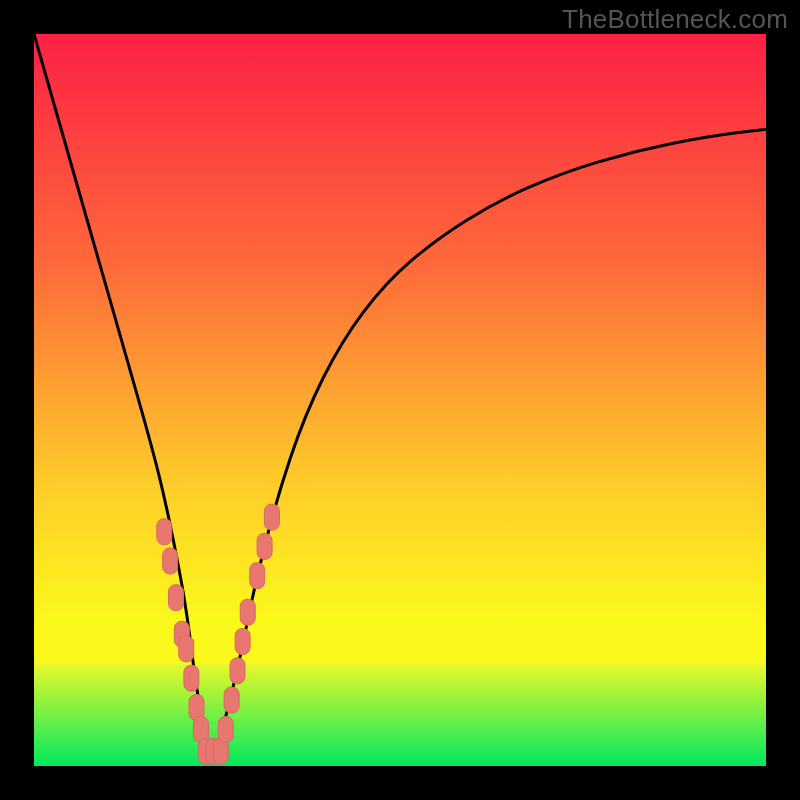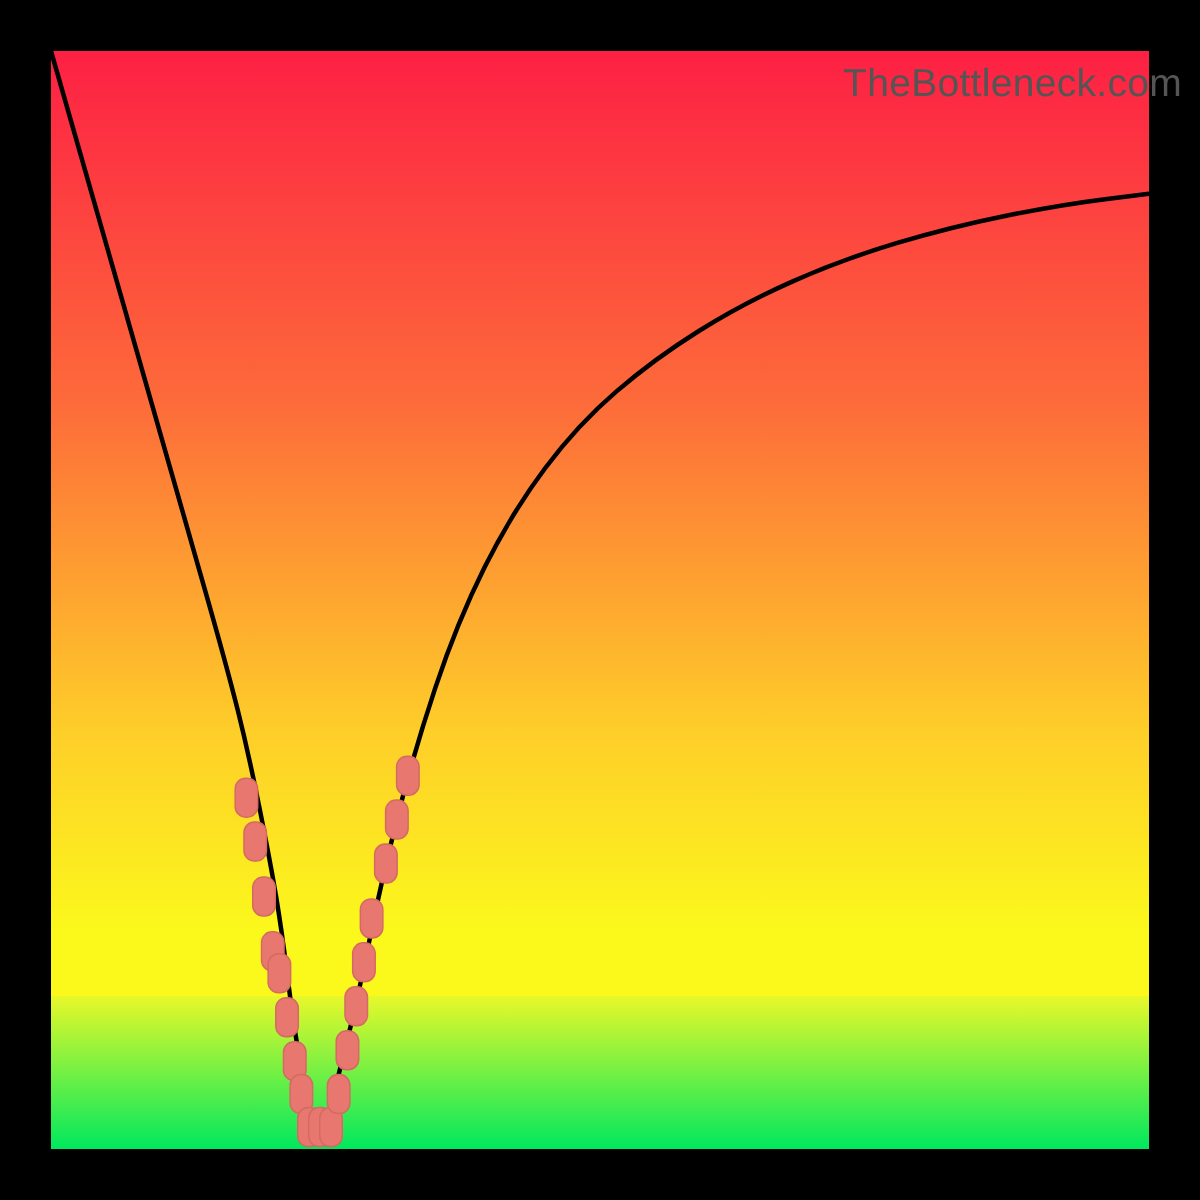--- a/index.html
+++ b/index.html
@@ -66,13 +66,13 @@
         <rect x="190.14" y="653.12" width="15" height="26" rx="7" ry="7" fill="#e8786f" stroke="#d46a63" stroke-width="1"></rect>
         <rect x="196.00" y="623.84" width="15" height="26" rx="7" ry="7" fill="#e8786f" stroke="#d46a63" stroke-width="1"></rect>
         <rect x="201.12" y="594.56" width="15" height="26" rx="7" ry="7" fill="#e8786f" stroke="#d46a63" stroke-width="1"></rect>
         <rect x="206.24" y="565.28" width="15" height="26" rx="7" ry="7" fill="#e8786f" stroke="#d46a63" stroke-width="1"></rect>
         <rect x="215.76" y="528.68" width="15" height="26" rx="7" ry="7" fill="#e8786f" stroke="#d46a63" stroke-width="1"></rect>
         <rect x="223.08" y="499.40" width="15" height="26" rx="7" ry="7" fill="#e8786f" stroke="#d46a63" stroke-width="1"></rect>
         <rect x="230.40" y="470.12" width="15" height="26" rx="7" ry="7" fill="#e8786f" stroke="#d46a63" stroke-width="1"></rect>
       </g>
   </svg>
 </div>
-<div class="watermark" style="right: 12px; top: 4px; color: rgb(85, 85, 85); margin-top: 36px;">TheBottleneck.com</div>
+<div class="watermark" style="right: 12px; top: 4px; color: rgb(85, 85, 85);">TheBottleneck.com</div>
 
 </body></html>

